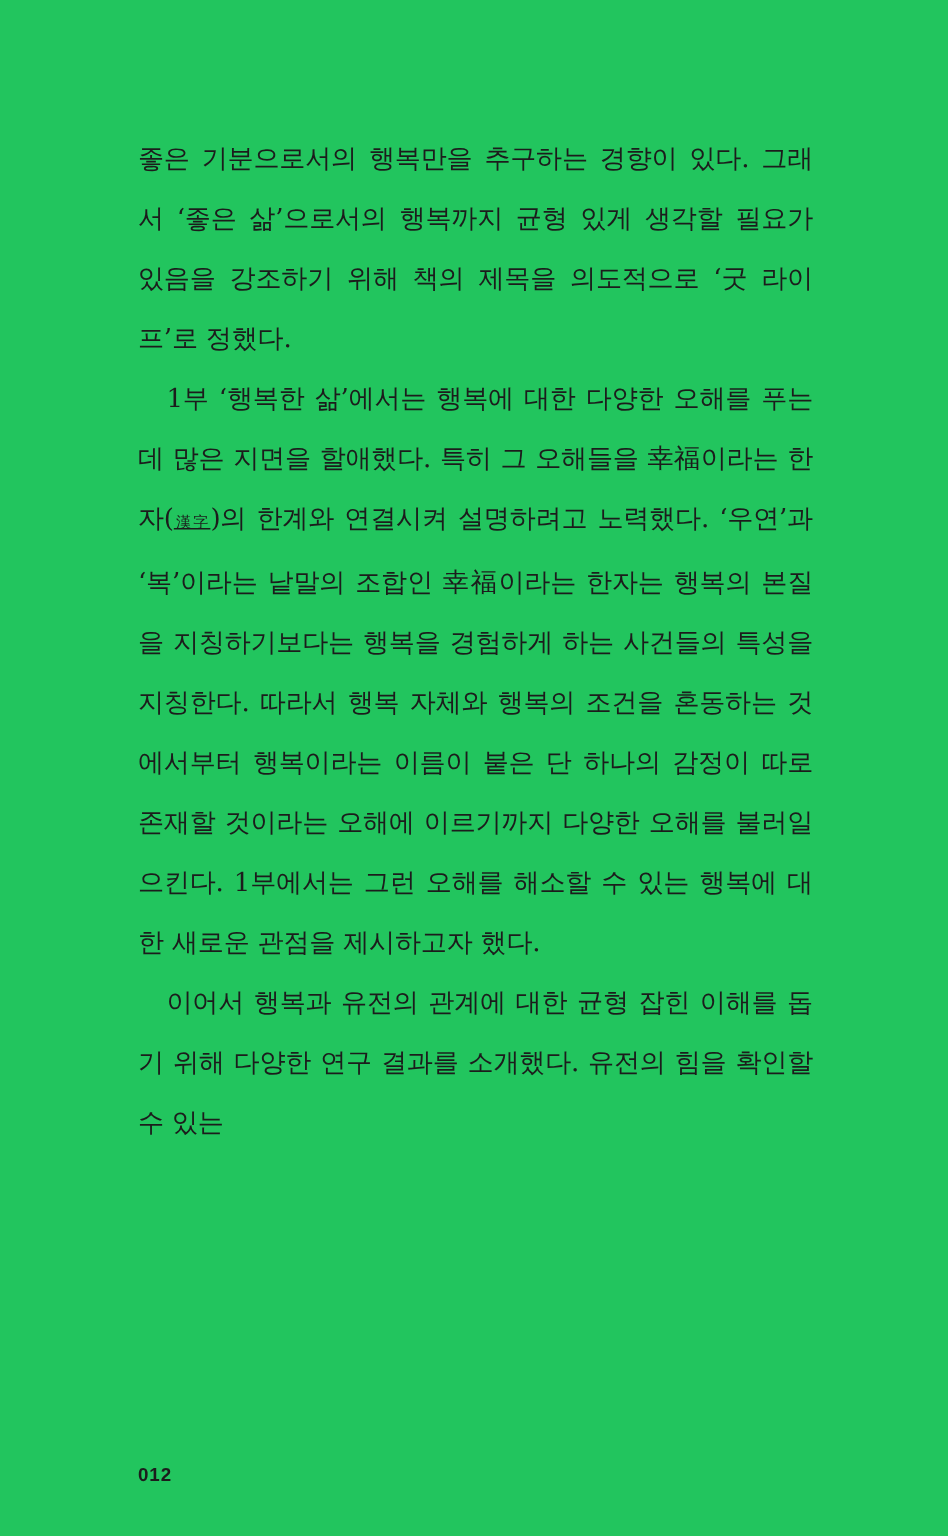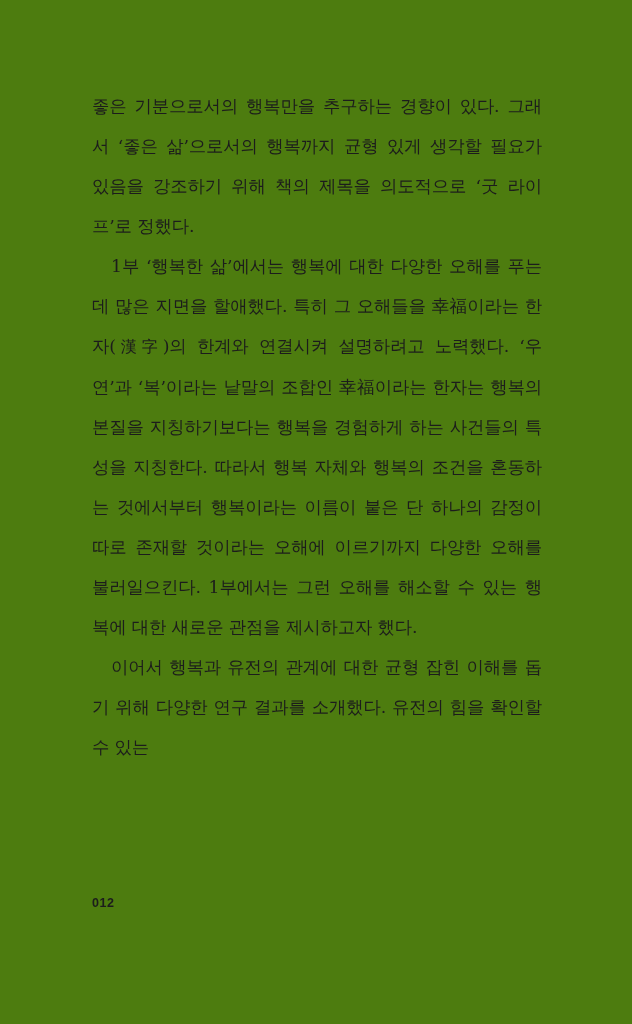--- a/index.html
+++ b/index.html
@@ -40,38 +40,39 @@
   .para.indent {
     text-indent: 19px;
   }
   .para.gap-before {
     margin-top: 55px;
   }
   .hanja {
     font-family: "DejaVu Serif", "Liberation Serif", serif;
   }
   .hanja-small {
-    font-size: 16px;
+    font-size: 10px;
     letter-spacing: 0;
+    text-decoration: underline;
   }
   .page-number {
     position: absolute;
     left: 92px;
-    top: 896px;
+    top: 976px;
     font-family: "Liberation Sans", "DejaVu Sans", sans-serif;
     font-size: 12.5px;
     font-weight: 700;
     letter-spacing: 0.6px;
     color: #1c1c1c;
   }
 </style>
 </head>
 <body style="background: rgb(255, 255, 255);">
 
-<div class="page" style="background: #4d7c0f; width: 632px; height: 1024px;">
+<div class="page" style="background: #22c55e; width: 632px; height: 1024px;">
 
   <div class="text-block">
 
     <p class="para" style="color: rgb(28, 28, 28);">좋은 기분으로서의 행복만을 추구하는 경향이 있다. 그래서 ‘좋은 삶’으로서의 행복까지 균형 있게 생각할 필요가 있음을 강조하기 위해 책의 제목을 의도적으로 ‘굿 라이프’로 정했다.</p>
 
 
     <p class="para indent" style="color: rgb(28, 28, 28);">1부 ‘행복한 삶’에서는 행복에 대한 다양한 오해를 푸는 데 많은 지면을 할애했다. 특히 그 오해들을 <span class="hanja">幸福</span>이라는 한자(<span class="hanja hanja-small">漢字</span>)의 한계와 연결시켜 설명하려고 노력했다. ‘우연’과 ‘복’이라는 낱말의 조합인 <span class="hanja">幸福</span>이라는 한자는 행복의 본질을 지칭하기보다는 행복을 경험하게 하는 사건들의 특성을 지칭한다. 따라서 행복 자체와 행복의 조건을 혼동하는 것에서부터 행복이라는 이름이 붙은 단 하나의 감정이 따로 존재할 것이라는 오해에 이르기까지 다양한 오해를 불러일으킨다. 1부에서는 그런 오해를 해소할 수 있는 행복에 대한 새로운 관점을 제시하고자 했다.</p>
 
     <p class="para indent" style="color: rgb(28, 28, 28);">이어서 행복과 유전의 관계에 대한 균형 잡힌 이해를 돕기 위해 다양한 연구 결과를 소개했다. 유전의 힘을 확인할 수 있는</p>
 

